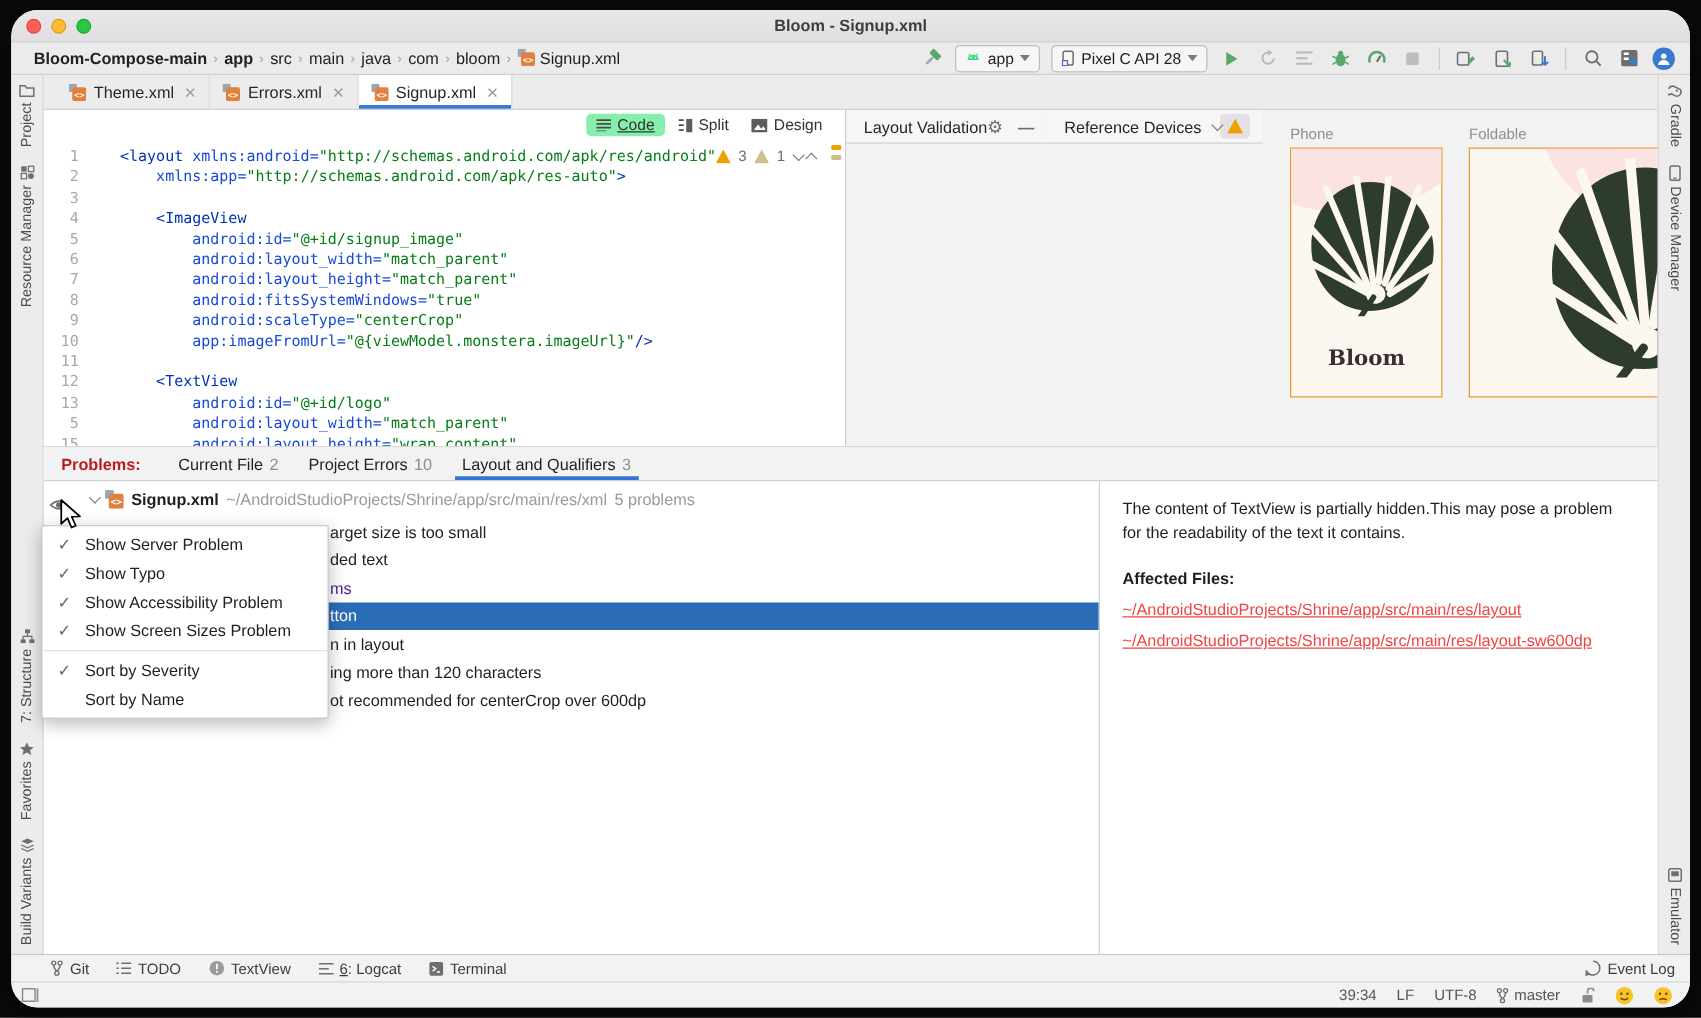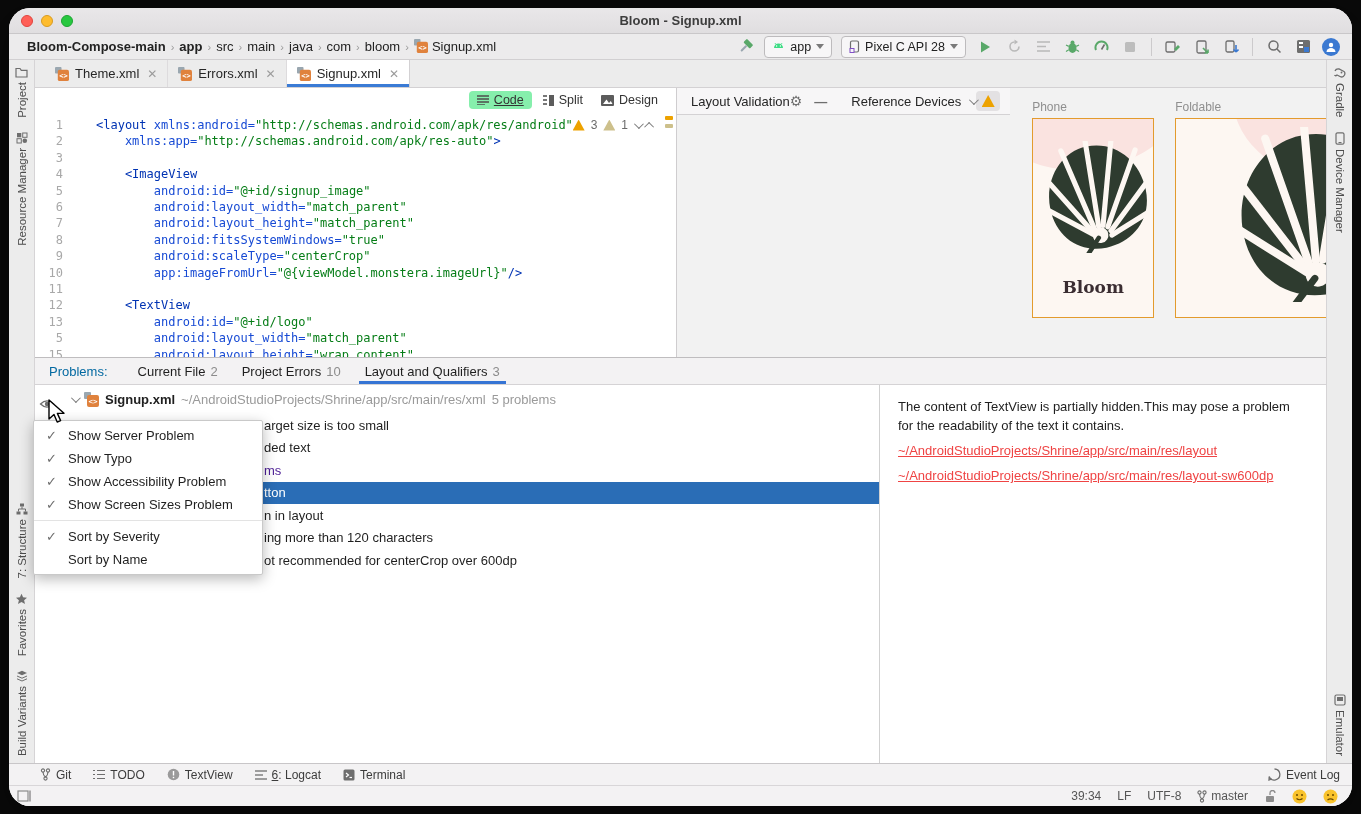--- a/index.html
+++ b/index.html
@@ -72,21 +72,21 @@
   .lv-ref .warnbtn { margin-left:auto; width:24px; height:20px; border-radius:4px; background:#e3e1e3; display:flex; align-items:center; justify-content:center; }
   .lv-body { flex:1; position:relative; overflow:hidden; }
   .pv-label { position:absolute; font-size:12px; color:#8f8f8f; }
   .frame { position:absolute; top:30px; height:200px; border:1px solid #e39b2d; background:#fdf7f2; overflow:hidden; }
   .blob { position:absolute; background:#fae3e0; border-radius:50%; }
   .bloom-text { position:absolute; left:0; right:0; text-align:center; font-family:"DejaVu Serif",serif; font-weight:bold; font-size:17px; color:#3a2d32; }
 
   
   .problems { flex:1; display:flex; flex-direction:column; min-height:0; position:relative; background:#fff; }
   .ptabs { height:27px; background:#f3f2f3; border-bottom:1px solid #d5d3d5; display:flex; align-items:stretch; padding-left:14px; gap:4px; font-size:13px; flex:none; }
-  .ptabs .plabel { display:flex; align-items:center; font-weight:normal; color:#0369a1; margin-right:16px; }
+  .ptabs .plabel { display:flex; align-items:center; font-weight:bold; color:#b91c1c; margin-right:16px; }
   .ptab { display:flex; align-items:center; gap:5px; padding:0 10px; color:#1f1f1f; position:relative; }
   .ptab .cnt { color:#8c8c8c; }
   .ptab.active::after { content:""; position:absolute; left:4px; right:4px; bottom:0; height:3px; background:#3574d4; }
   .pbody { flex:1; display:flex; min-height:0; }
   .pstrip { width:26px; flex:none; display:flex; flex-direction:column; align-items:center; padding-top:12px; }
   .plist { width:818px; flex:none; position:relative; overflow:hidden; }
   .plist-header { height:29px; display:flex; align-items:center; gap:6px; padding-left:6px; font-size:13px; }
   .plist-header .fname { font-weight:bold; color:#1f1f1f; }
   .plist-header .fpath, .plist-header .fcount { color:#9a9a9a; }
   .prow { height:22.5px; display:flex; align-items:center; padding-left:203px; font-size:13px; color:#1f1f1f; white-space:nowrap; }
@@ -547,20 +547,21 @@
                 <div class="prow">
                   <span>ing more than 120 characters</span>
                 </div>
                 <div class="prow">
                   <span>ot recommended for centerCrop over 600dp</span>
                 </div>
               </div>
           </div>
           <div class="pdetail">
             <div style="max-width:445px;">The content of TextView is partially hidden.This may pose a problem for the readability of the text it contains.</div>
+            <div class="afl">Affected Files:</div>
             <a>~/AndroidStudioProjects/Shrine/app/src/main/res/layout</a>
             <a>~/AndroidStudioProjects/Shrine/app/src/main/res/layout-sw600dp</a>
           </div>
         </div>
       </div>
     </div>
 
     <div class="strip right" id="strip-right">
         <div class="strip-item">
           <span>

